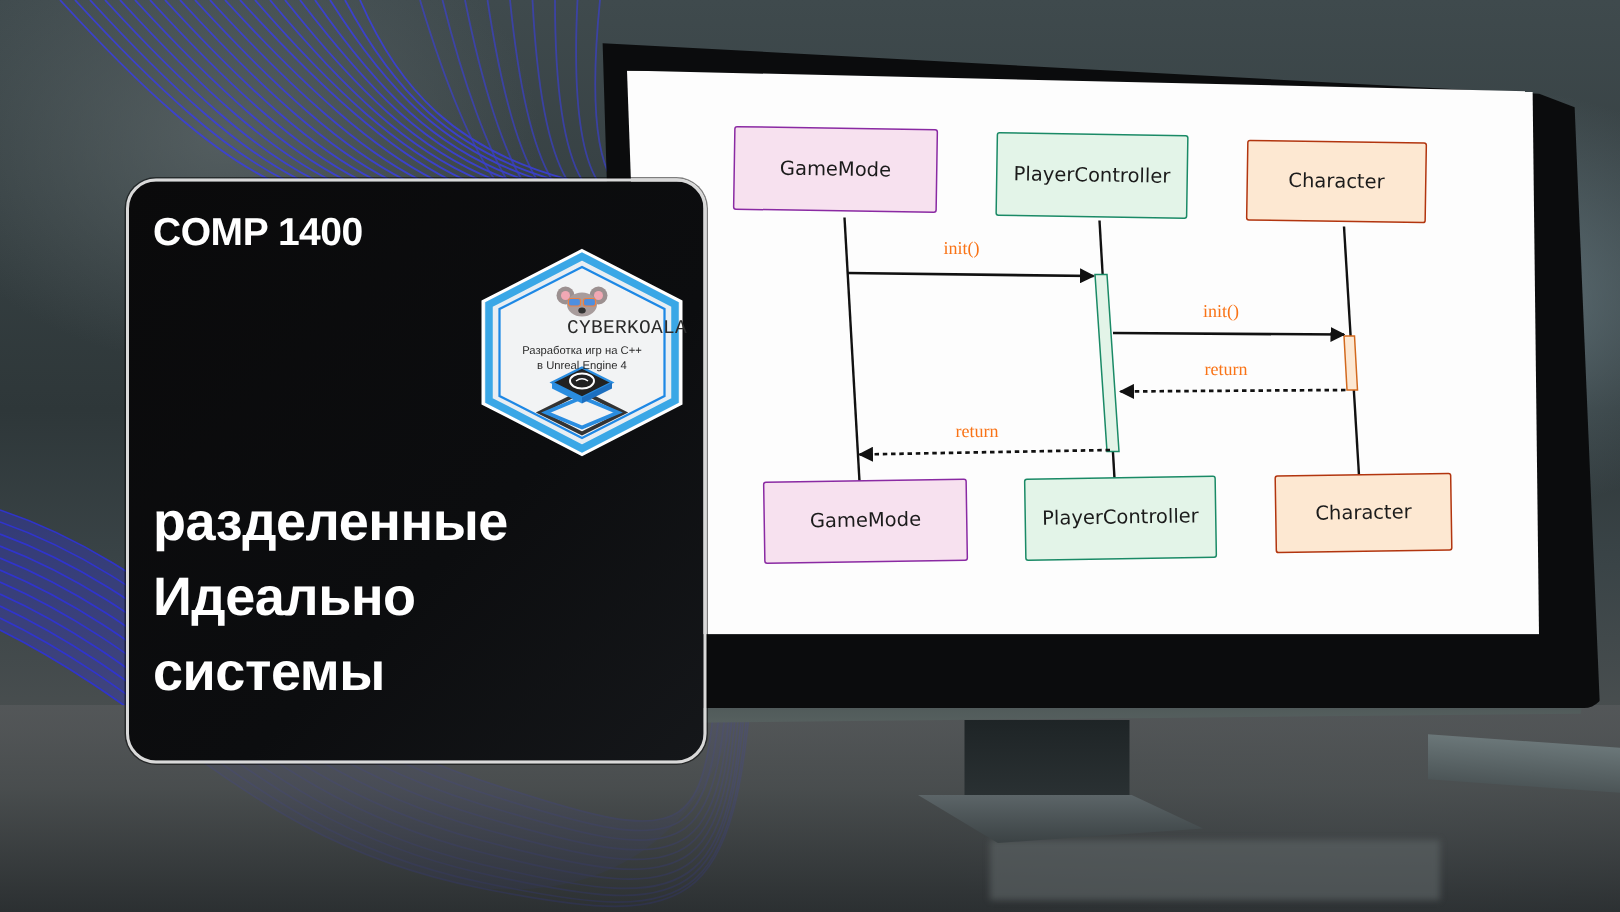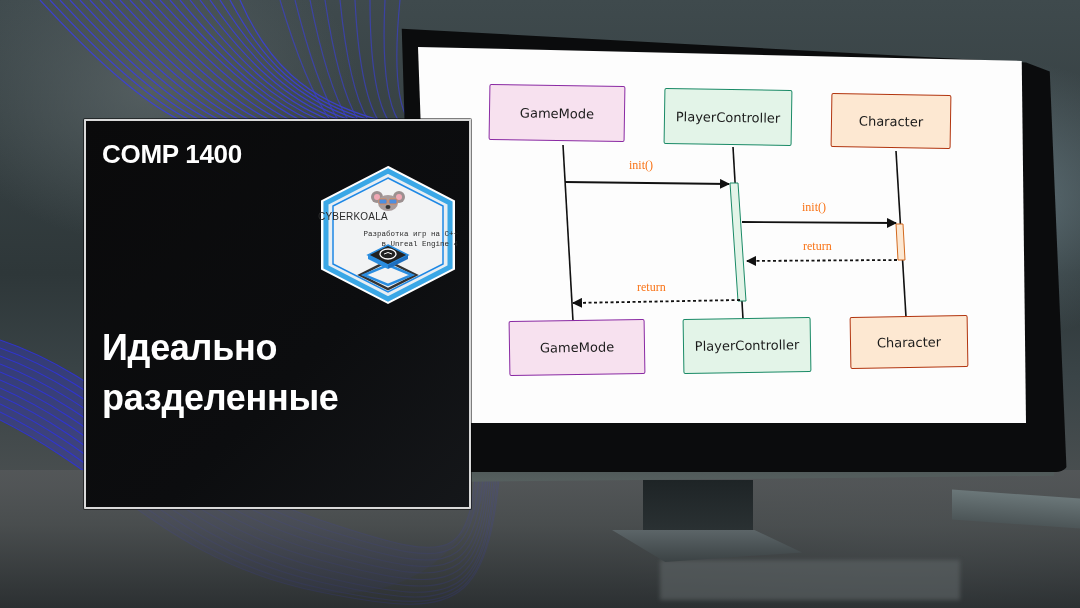--- a/index.html
+++ b/index.html
@@ -66,40 +66,40 @@
   }
   .lbox.gm { background: #f7e1ef; border: 1.6px solid #8a2aa3; }
   .lbox.pc { background: #e3f4e8; border: 1.6px solid #1a8a66; }
   .lbox.ch { background: #fde8d2; border: 1.6px solid #b2350f; }
   .msg { position: absolute; font-family: Liberation Serif, serif; font-size: 12px; color: #f97316; }
 
   
   .card {
     position: absolute; left: 84px; top: 119px; width: 387px; height: 390px;
     background: linear-gradient(135deg, #0a0a0b 0%, #0c0d0f 60%, #15171a 100%);
-    border: 2px solid #d9d9d9; border-radius: 1px;
+    border: 2px solid #d9d9d9; border-radius: 20px;
     box-shadow: 0 0 0 1px rgba(0,0,0,0.5);
   }
   .course-code {
     position: absolute; left: 16px; top: 18px; color: #fff;
     font-family: "Liberation Sans", sans-serif; font-weight: bold; font-size: 26px; letter-spacing: -0.3px;
   }
   .title {
     position: absolute; left: 16px; top: 202px; color: #fff;
     font-family: "Liberation Sans", sans-serif; font-weight: bold; font-size: 36px; line-height: 50px;
     letter-spacing: -0.3px;
   }
   .badge { position: absolute; left: 232px; top: 44px; width: 140px; height: 140px; }
   .badge-brand {
-    position: absolute; left: 0; width: 140px; top: 46px; text-align: left;
-    font-family: Liberation Sans, sans-serif; font-size: 10px; color: #2a2a2a; letter-spacing: 0.2px;
+    position: absolute; left: 0; width: 140px; top: 46px; text-align: right;
+    font-family: Liberation Mono, monospace; font-size: 13px; color: #2a2a2a; letter-spacing: 0.2px;
   }
   .badge-course {
-    position: absolute; left: 0; width: 140px; top: 64px; text-align: right;
-    font-family: Liberation Mono, monospace; font-size: 7.5px; line-height: 10px; color: #2a2a2a;
+    position: absolute; left: 0; width: 140px; top: 64px; text-align: center;
+    font-family: Liberation Sans, sans-serif; font-size: 7.5px; line-height: 10px; color: #2a2a2a;
   }
 </style>
 </head>
 <body>
 
 <div class="bg"></div>
 
 <svg class="waves" width="1080" height="608" viewBox="0 0 1080 608">
   <g fill="none" stroke="#3a3fe0" stroke-width="1.2" opacity="0.85">
     <path d="M40 0 C 95 60, 140 100, 180 120"></path>
@@ -237,16 +237,17 @@
       </g>
     </svg>
     <div class="badge-brand">CYBERKOALA</div>
     <div class="badge-course">
       <div>Разработка игр на C++</div>
       <div>в Unreal Engine 4</div>
     </div>
   </div>
 
   <div class="title">
+    <div>разделенные</div>
     <div>Идеально</div>
-    <div>разделенные</div>
+    <div>системы</div>
   </div>
 </div>
 
 </body></html>

